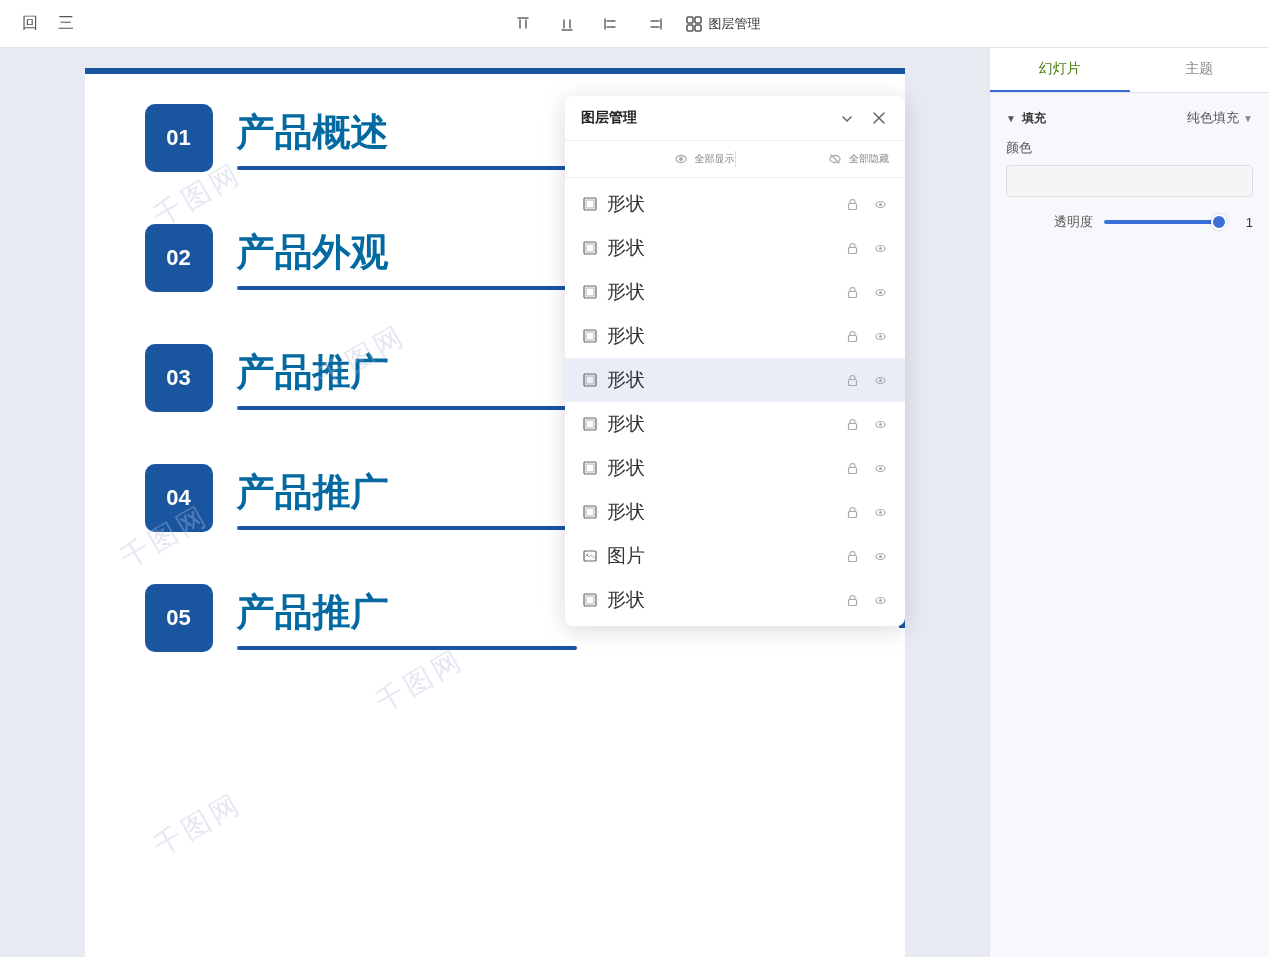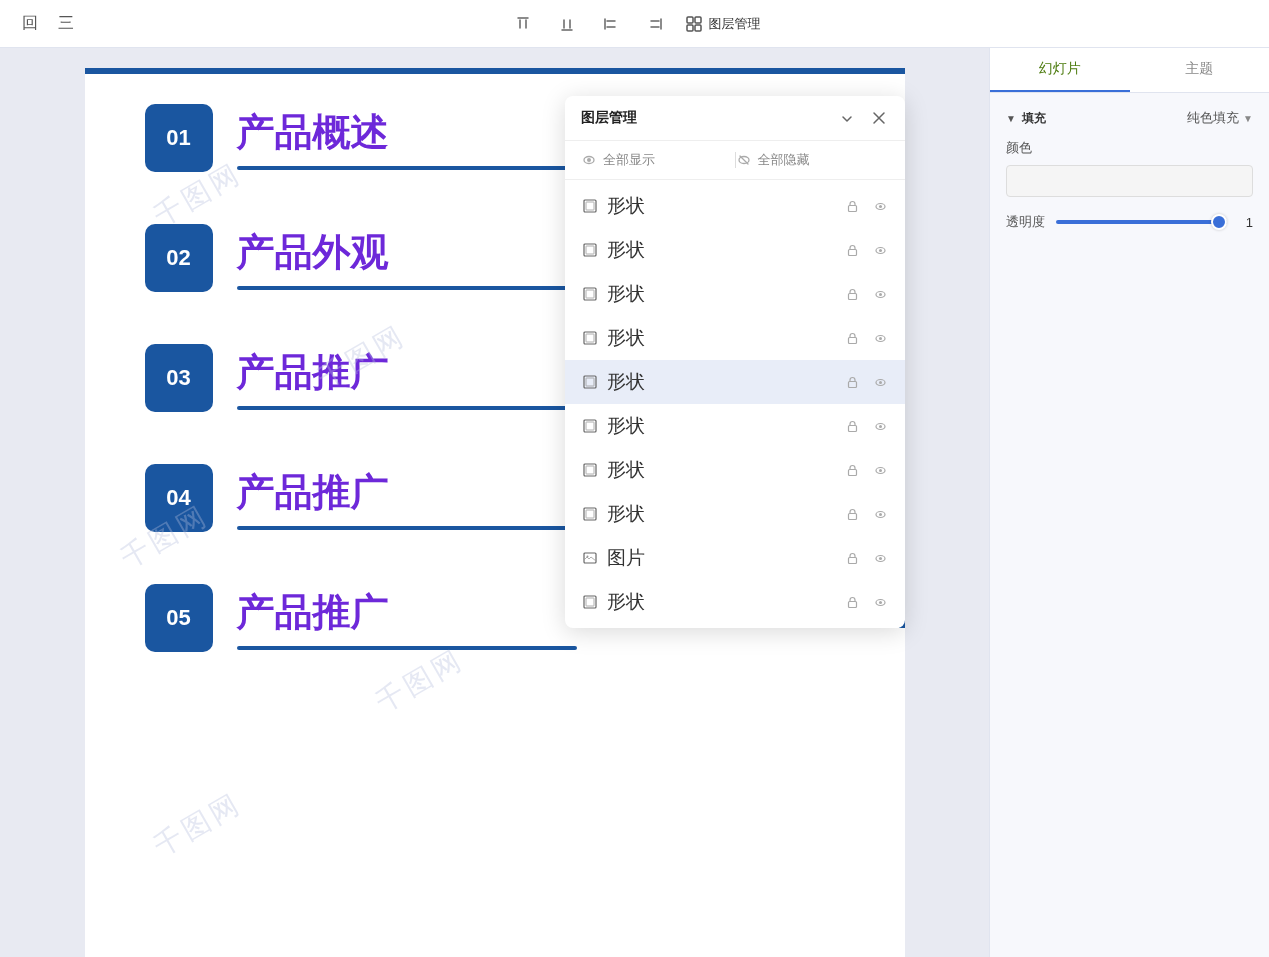--- a/index.html
+++ b/index.html
@@ -151,21 +151,21 @@
       flex-shrink: 0;
     }
 
     .slide-item-text {
       display: flex;
       flex-direction: column;
       gap: 8px;
     }
 
     .slide-item-label {
-      color: #6d28d9;
+      color: #0369a1;
       font-size: 38px;
       font-weight: bold;
     }
 
     .slide-item-underline {
       height: 4px;
       width: 340px;
       background: #1a56a0;
       border-radius: 2px;
     }
@@ -225,25 +225,25 @@
       display: flex;
       align-items: center;
       gap: 0;
       padding: 10px 16px;
       border-bottom: 1px solid #eee;
     }
     .lp-action {
       display: flex;
       align-items: center;
       gap: 6px;
-      font-size: 13px;
+      font-size: 10px;
       color: #888;
       cursor: pointer;
       flex: 1;
-      justify-content: flex-start;
+      justify-content: flex-end;
     }
     .lp-action-divider {
       width: 1px;
       height: 16px;
       background: #ddd;
     }
 
     .layer-list {
       max-height: 520px;
       overflow-y: auto;
@@ -386,20 +386,21 @@
       border-radius: 4px;
       background: #f5f5f5;
       margin-bottom: 16px;
     }
 
     .rp-opacity-row {
       display: flex;
       align-items: center;
       gap: 10px;
       margin-top: 8px;
+      margin-left: 48px;
     }
     .rp-opacity-label {
       font-size: 13px;
       color: #555;
       width: 40px;
     }
     .rp-opacity-slider {
       flex: 1;
       height: 4px;
       background: linear-gradient(to right, #3a6fd8 0%, #3a6fd8 100%);

